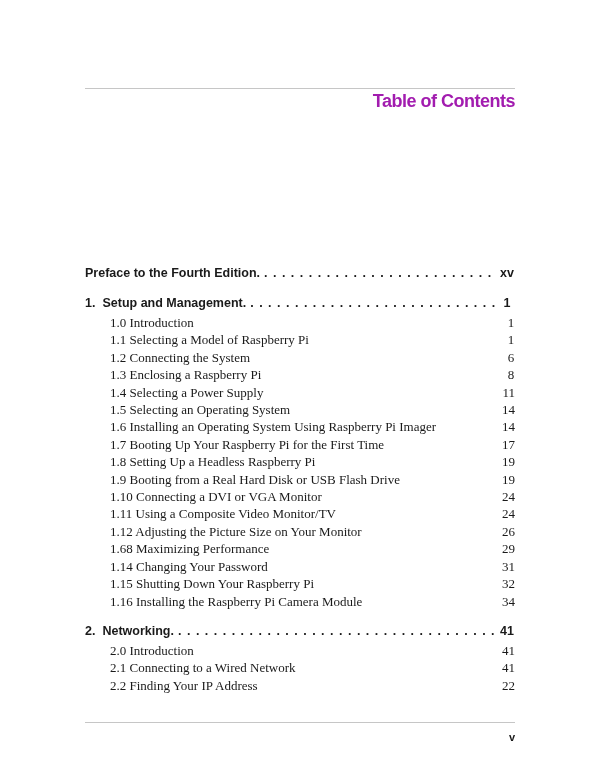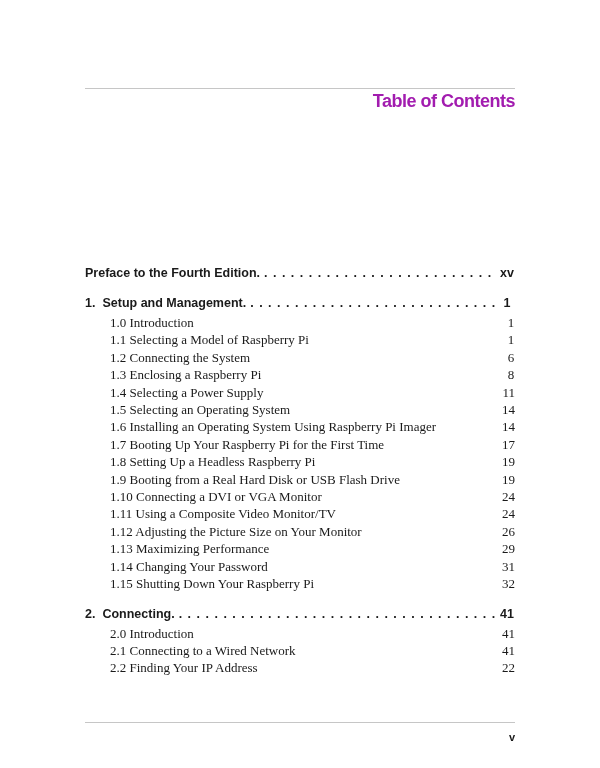--- a/index.html
+++ b/index.html
@@ -135,37 +135,41 @@
       </div>
       <div class="row entry">
         <span>1.11 Using a Composite Video Monitor/TV</span>
         <span class="pg">24</span>
       </div>
       <div class="row entry">
         <span>1.12 Adjusting the Picture Size on Your Monitor</span>
         <span class="pg">26</span>
       </div>
       <div class="row entry">
-        <span>1.13 Maximizing Performance</span>
+        <span>1.68 Maximizing Performance</span>
         <span class="pg">29</span>
       </div>
       <div class="row entry">
         <span>1.14 Changing Your Password</span>
         <span class="pg">31</span>
       </div>
       <div class="row entry">
         <span>1.15 Shutting Down Your Raspberry Pi</span>
         <span class="pg">32</span>
       </div>
+      <div class="row entry">
+        <span>1.16 Installing the Raspberry Pi Camera Module</span>
+        <span class="pg">34</span>
+      </div>
     </section>
 
     <section class="chapter">
       <div class="row heading">
         <span class="ch-num">2.</span>
-        <span class="ch-title">Connecting.</span>
+        <span class="ch-title">Networking.</span>
         <span class="dots"></span>
         <span class="pg">41</span>
       </div>
       <div class="row entry">
         <span>2.0 Introduction</span>
         <span class="pg">41</span>
       </div>
       <div class="row entry">
         <span>2.1 Connecting to a Wired Network</span>
         <span class="pg">41</span>

